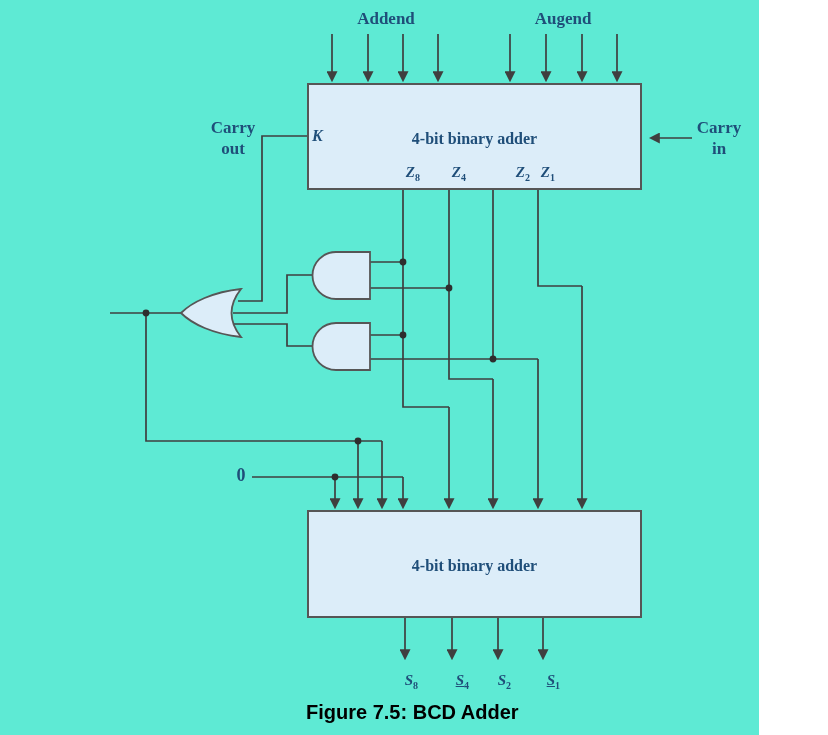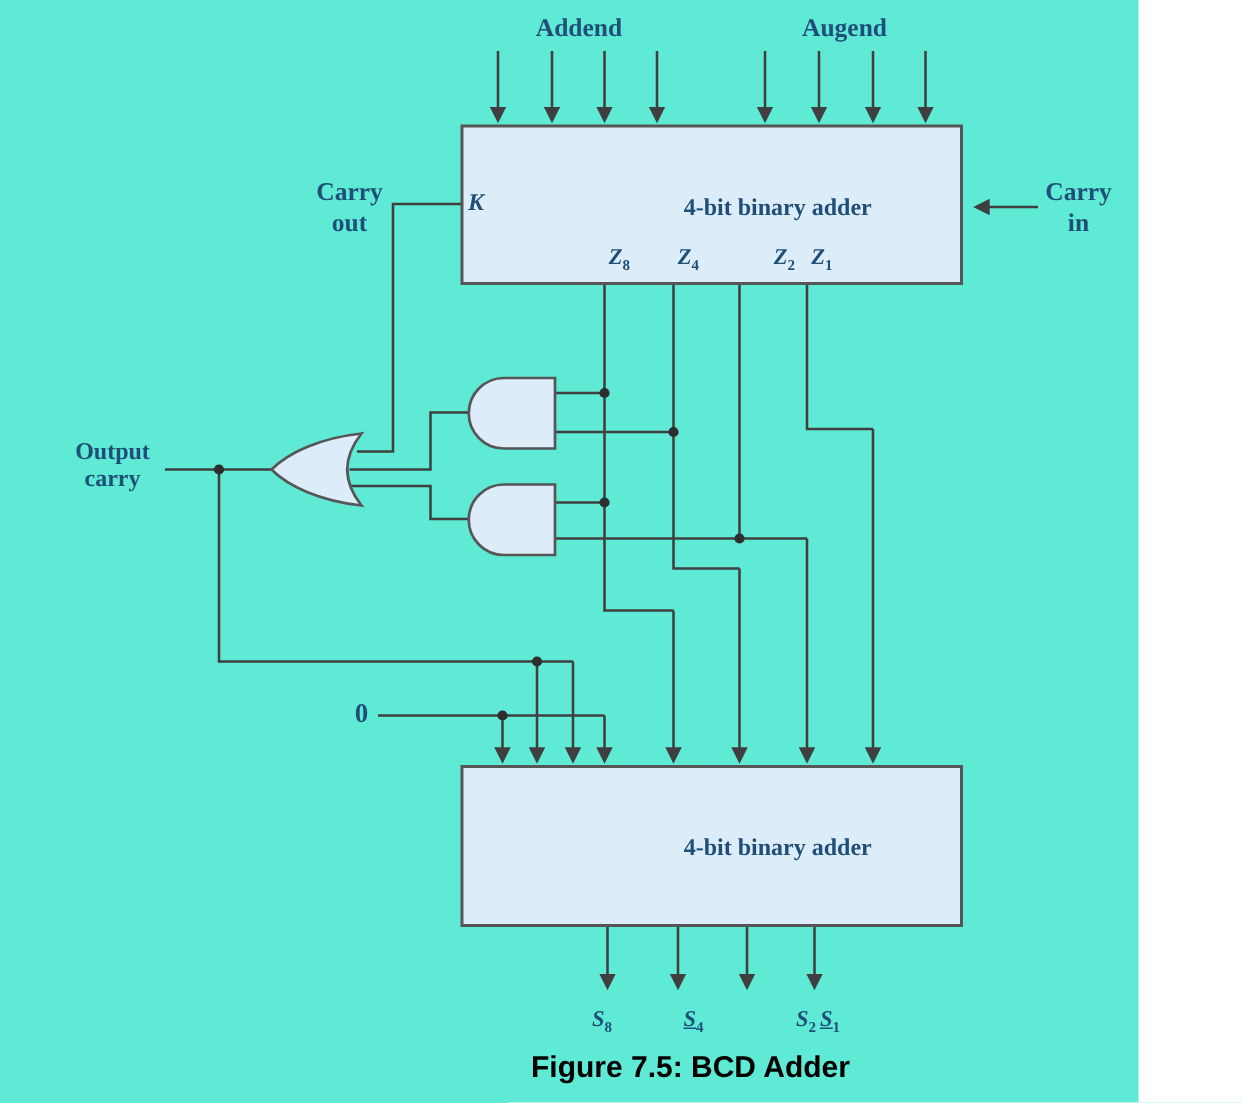--- a/index.html
+++ b/index.html
@@ -18,21 +18,21 @@
     font-family: "Liberation Serif", "DejaVu Serif", serif;
     font-weight: 700;
     text-align: center;
     line-height: 20px;
     font-size: 17px;
     white-space: nowrap;
   }
   .twoline { line-height: 21px; }
   .twoline .bl { display: block; }
   .tight { line-height: 18px; font-size: 16px; }
-  .boxlabel { font-size: 16px; padding-left: 44px; }
+  .boxlabel { font-size: 16px; }
   .pin { font-style: italic; font-size: 16px; text-align: left; }
   .siglab { font-style: italic; font-size: 15px; text-align: right; }
   .siglab sub { font-size: 10px; font-style: normal; line-height: 0; }
   .zero { font-size: 18px; }
   .caption {
     position: absolute;
     color: #000000;
     font-family: "Liberation Sans", "DejaVu Sans", sans-serif;
     font-weight: 700;
     font-size: 20px;
@@ -118,38 +118,34 @@
   <div class="lbl twoline" style="left:201px; top:117px; width:64px;">
     <span class="bl">Carry</span>
     <span class="bl">out</span>
   </div>
 
   <div class="lbl twoline" style="left:687px; top:117px; width:64px;">
     <span class="bl">Carry</span>
     <span class="bl">in</span>
   </div>
 
-  <div class="lbl twoline tight" style="left:36px; top:293px; width:78px;">
-    <span class="bl">Output</span>
-    <span class="bl">carry</span>
-  </div>
 
   <span class="lbl zero" style="left:228px; top:465px; width:26px;">0</span>
 
   <span class="lbl pin" style="left:312px; top:126px; width:20px;">K</span>
 
   <span class="lbl boxlabel" style="left:308px; top:129px; width:333px;">4-bit binary adder</span>
 
   <span class="lbl siglab" style="left:386px; top:162px; width:34px;"><span>Z</span><sub>8</sub></span>
   <span class="lbl siglab" style="left:432px; top:162px; width:34px;"><span>Z</span><sub>4</sub></span>
   <span class="lbl siglab" style="left:496px; top:162px; width:34px;"><span>Z</span><sub>2</sub></span>
   <span class="lbl siglab" style="left:521px; top:162px; width:34px;"><span>Z</span><sub>1</sub></span>
 
   <span class="lbl boxlabel" style="left:308px; top:556px; width:333px;">4-bit binary adder</span>
 
-  <span class="lbl siglab" style="left:374px; top:670px; width:34px;font-family:Liberation Serif, serif;"><span>S</span><sub>8</sub></span>
+  <span class="lbl siglab" style="left:384px; top:670px; width:34px;font-family:Liberation Serif, serif;"><span>S</span><sub>8</sub></span>
   <span class="lbl siglab" style="left:435px; top:670px; width:34px;text-decoration:underline;"><span>S</span><sub>4</sub></span>
-  <span class="lbl siglab" style="left:510px; top:670px; width:34px;"><span>S</span><sub>2</sub></span>
+  <span class="lbl siglab" style="left:477px; top:670px; width:34px;"><span>S</span><sub>2</sub></span>
   <span class="lbl siglab" style="left:526px; top:670px; width:34px;text-decoration:underline;"><span>S</span><sub>1</sub></span>
 
-  <span class="caption" style="left:306px; top:701px;margin-left:48px;">Figure 7.5: BCD Adder</span>
+  <span class="caption" style="left:306px; top:701px;">Figure 7.5: BCD Adder</span>
 
 </div>
 
 </body></html>

